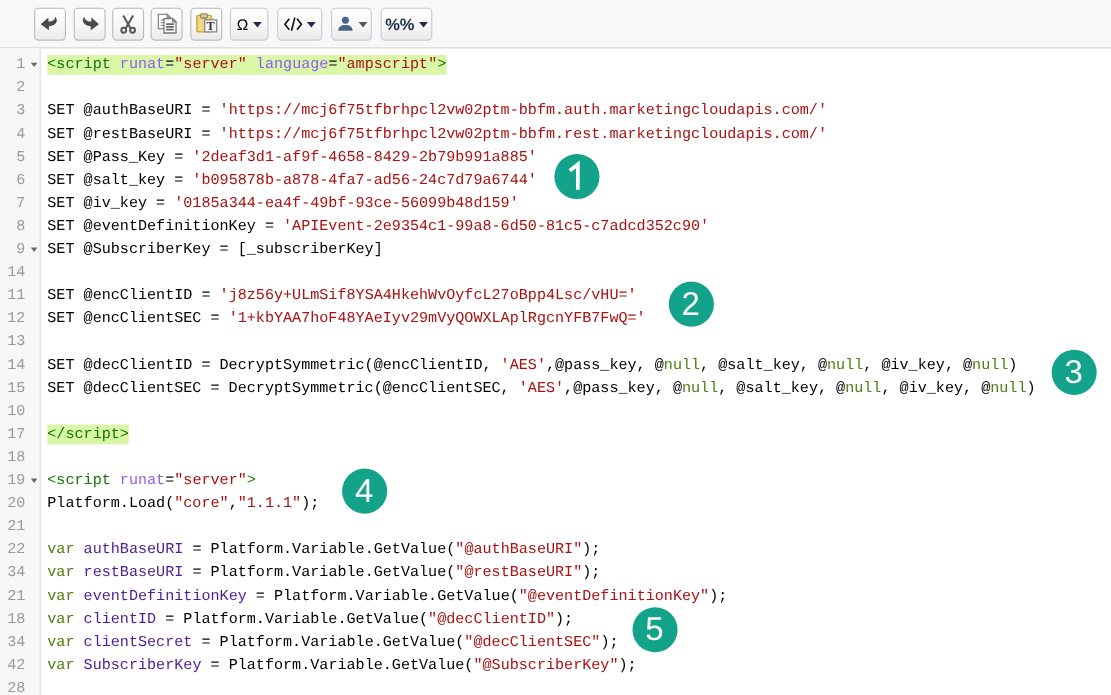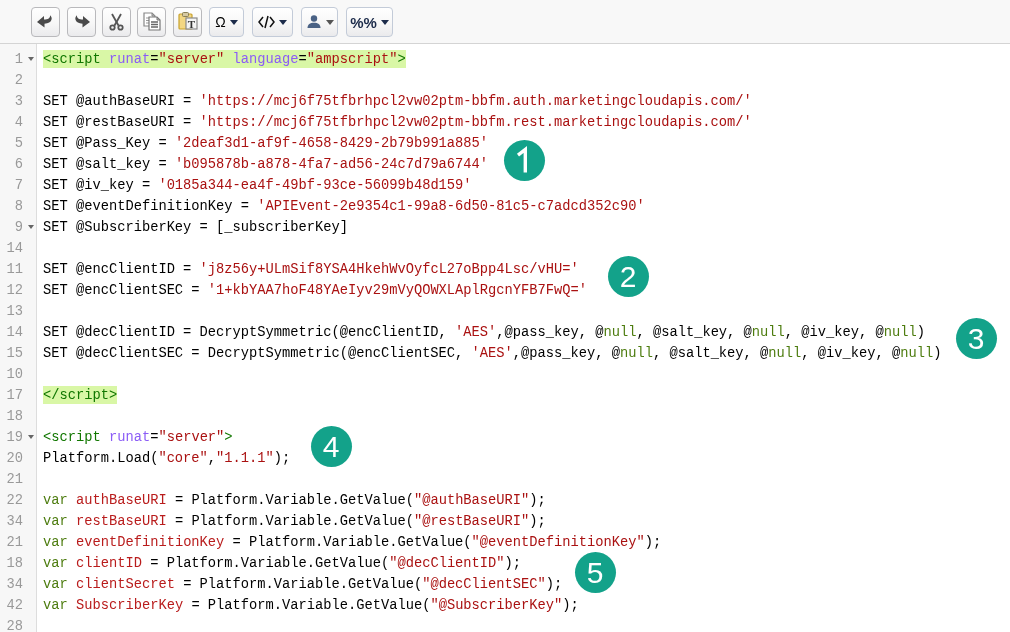--- a/index.html
+++ b/index.html
@@ -19,21 +19,21 @@
   font-family:"Liberation Mono",monospace; font-size:13.74px; line-height:21px; }
 #nums div { height:21px; }
 .fold { position:absolute; left:27.5px; width:0; height:0; border-left:3px solid transparent; border-right:3px solid transparent; border-top:4.5px solid #666; }
 #code { position:absolute; left:43px; top:49px; font-family:"Liberation Mono",monospace;
   font-size:13.74px; line-height:21px; color:#000; white-space:pre; }
 #code div { height:21px; }
 .tag { color:#170;font-family:Liberation Mono, monospace; }
 .attr { color:#8b5cf6; }
 .str { color:#a11; }
 .kw { color:#4d7c0f; }
-.def { color:#b91c1c; }
+.def { color:#4c1d95; }
 .atom { color:#4d7c0f;text-align:center; }
 .hl { background:#d9f7a6; padding:2px 0 1px 0; }
 
 .circ { position:absolute; width:41px; height:41px; border-radius:50%; background:#13a28a;
   color:#fff; font-family:"Liberation Sans",sans-serif; font-size:30px; text-align:center; line-height:41px; }
 </style>
 </head>
 <body>
 <div id="page">
   <div id="toolbar">

